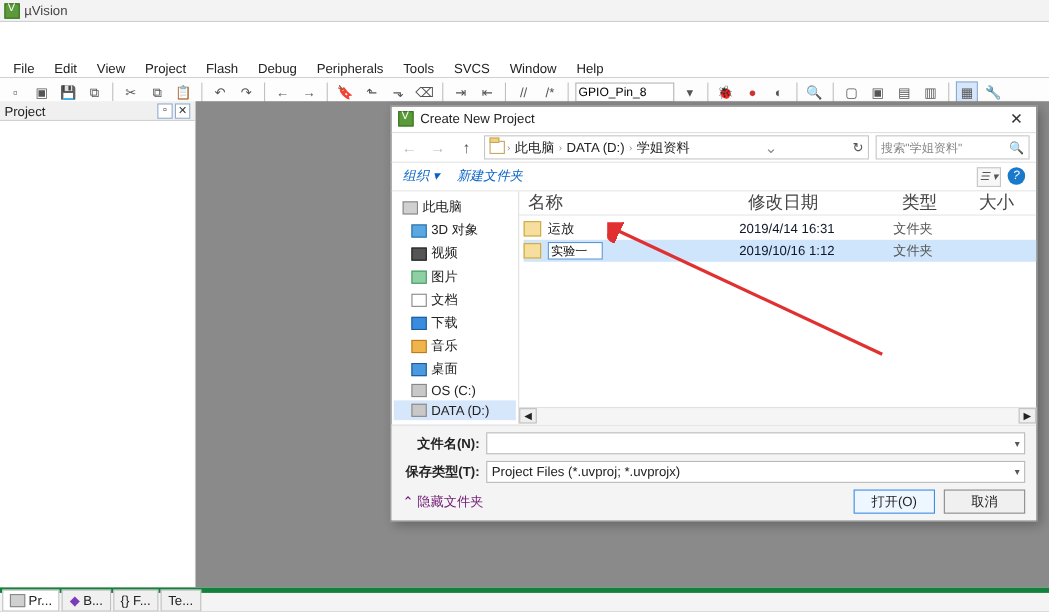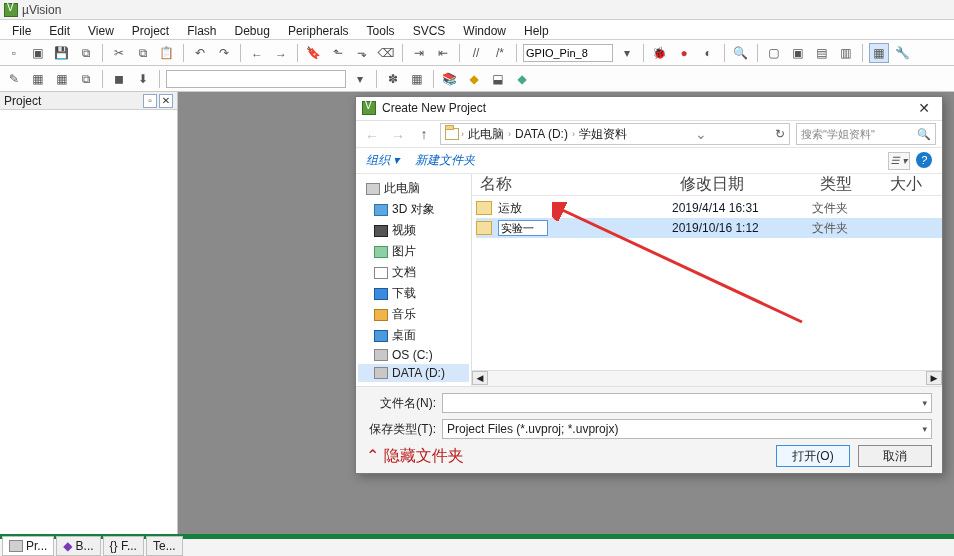--- a/index.html
+++ b/index.html
@@ -4,21 +4,21 @@
 <style>
   * { box-sizing: border-box; font-family: "Microsoft YaHei", "Segoe UI", Tahoma, sans-serif; }
   body { margin:0; width:954px; height:556px; background:#fff; overflow:hidden; font-size:12px; color:#222; position:relative; }
 
   
   .titlebar { height:20px; background:#f3f3f3; display:flex; align-items:center; border-bottom:1px solid #d0d0d0; padding-left:4px;}
   .titlebar .logo { width:14px; height:14px; background:#5b9a3b; border:1px solid #387020; margin-right:4px; position:relative; }
   .titlebar .logo::after{content:"V"; position:absolute; left:2px; top:-2px; font-size:10px; color:#fff;}
   .titlebar .title { font-size:12px; color:#444;}
 
-  .menubar { height:20px; display:flex; align-items:center; padding:2px 4px 0 4px; gap:2px; border-bottom:1px solid #d0d0d0;}
+  .menubar { height:20px; display:flex; align-items:center; padding:2px 4px 0 4px; gap:2px; border-bottom:1px solid #d0d0d0;margin-top:31px;}
   .menubar span { padding:1px 8px; font-size:12px; color:#222; cursor:default; }
 
   .toolbar { height:26px; border-bottom:1px solid #cacaca; display:flex; align-items:center; padding:0 4px; gap:4px; background:#fdfdfd;}
   .toolbar2{ height:26px; border-bottom:1px solid #cacaca; display:flex; align-items:center; padding:0 4px; gap:4px; background:#fdfdfd;}
   .tbtn { width:20px; height:20px; display:flex; align-items:center; justify-content:center; border:1px solid transparent; }
   .tbtn.active { border:1px solid #8faacc; background:#d6e7fb;}
   .tsep { width:1px; height:18px; background:#c0c0c0; margin:0 2px; }
   .tsearch { width:90px; height:18px; border:1px solid #b5b5b5; font-size:11px; padding:0 2px; background:#fff;}
   .ticon { font-size:12px; color:#555; }
 
@@ -90,25 +90,25 @@
   .frow .tt{ width:70px; color:#555;}
   .editbox{ width:50px; height:16px; border:1px solid #5a95d8; background:#fff; padding:0 2px; font-size:11px;}
   .hscroll{ height:16px; border-top:1px solid #e0e0e0; background:#f5f5f5; position:relative;}
   .hscroll .sarrow{ width:16px; height:14px; border:1px solid #c0c0c0; background:#eee; display:flex; align-items:center; justify-content:center; font-size:9px; position:absolute; top:0;}
 
   
   .redarrow{ position:absolute; stroke:#e03030; fill:#e03030; }
 
   .bottombar { border-top:1px solid #e0e0e0; padding:6px 10px; display:flex; flex-direction:column; gap:6px; background:#f4f4f4;}
   .formrow{ display:flex; align-items:center; gap:6px;}
-  .formrow .lbl{ width:70px; text-align:right; font-size:12px;}
+  .formrow .lbl{ width:70px; text-align:right; font-size:12px;font-weight:bold;}
   .formrow .inp{ flex:1; height:20px; border:1px solid #b8b8b8; background:#fff; font-size:12px; padding:0 4px;}
   .formrow .inp.dd{ display:flex; align-items:center; justify-content:space-between;}
   .btnrow{ display:flex; align-items:center; gap:8px;}
-  .btnrow .hider{ flex:1; font-size:16px; color:#b91c1c;}
+  .btnrow .hider{ flex:1; font-size:12px; color:#701a75;}
   .btn{ width:74px; height:22px; border:1px solid #8a8a8a; background:#f0f0f0; display:flex; align-items:center; justify-content:center; font-size:12px;}
   .btn.primary{ border:1px solid #3d8de0; background:#eef6ff;}
   .ddarrow{ font-size:9px; color:#555;}
 </style>
 </head>
 <body>
 
 <div class="titlebar">
   <div class="logo"></div>
   <div class="title">µVision</div>

